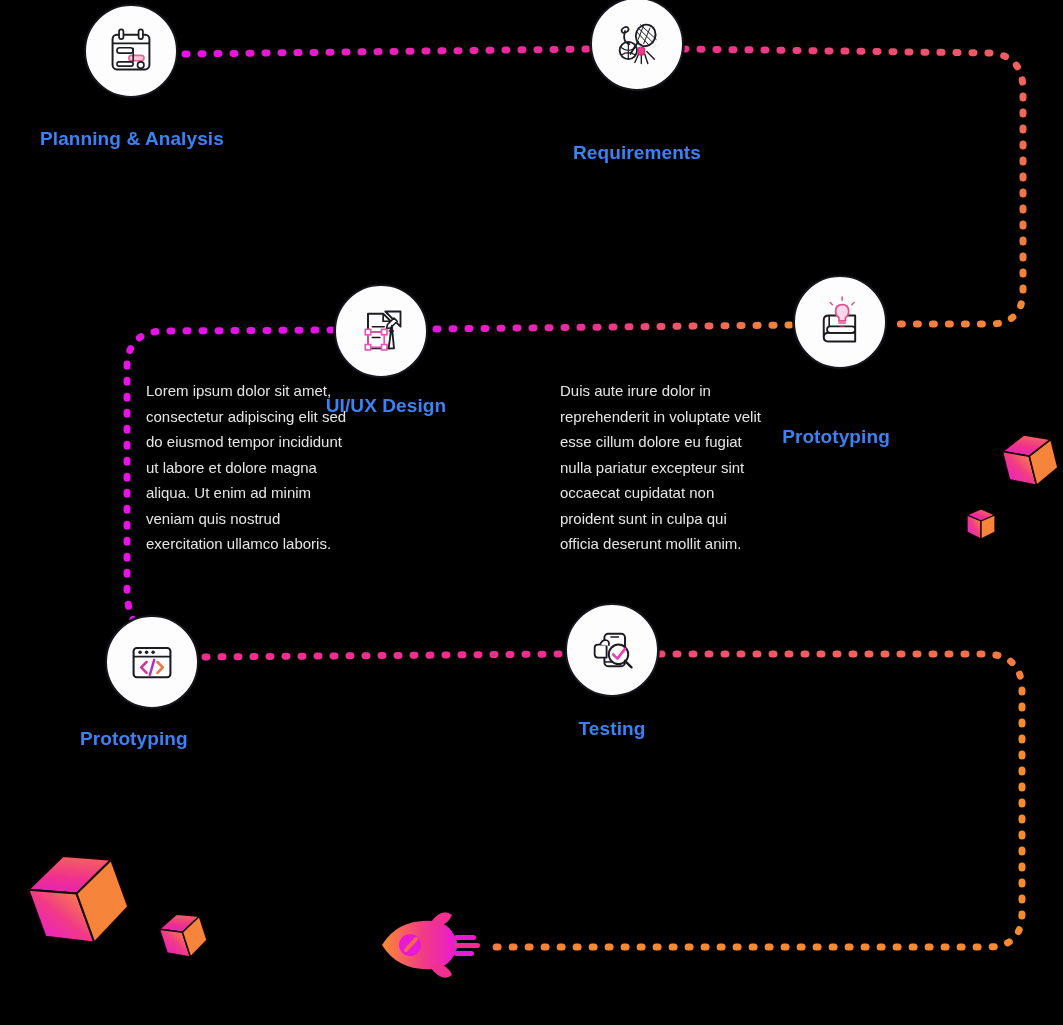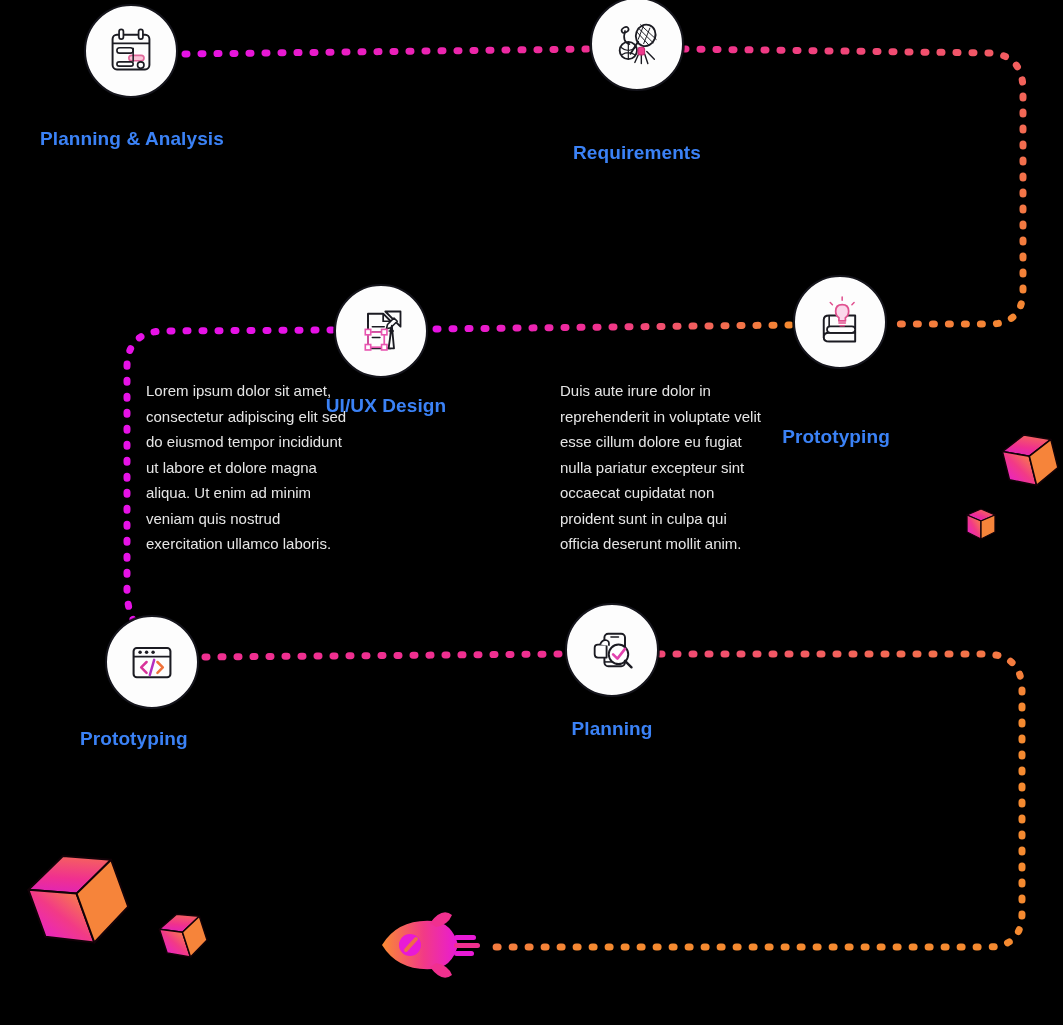--- a/index.html
+++ b/index.html
@@ -247,21 +247,21 @@
         <path d="M23 12 H30" stroke="#1b1b22" stroke-width="1.4" stroke-linecap="round"></path>
         <path d="M17 35 H36" stroke="#1b1b22" stroke-width="1.4"></path>
         <path d="M8 22 Q8 19 11 19 H19 V31 H11 Q8 31 8 28 Z" fill="#fff" stroke="#1b1b22" stroke-width="1.7" stroke-linejoin="round"></path>
         <path d="M13 19 Q15 14 19 15 Q22 16 21 20" fill="#fff" stroke="#1b1b22" stroke-width="1.6" stroke-linejoin="round"></path>
         <circle cx="30" cy="28" r="9" fill="#fff" stroke="#1b1b22" stroke-width="1.8"></circle>
         <path d="M36 34 L42 40" stroke="#1b1b22" stroke-width="2.2" stroke-linecap="round"></path>
         <path d="M25 28 L29 32 L36 23" fill="none" stroke="#e343ae" stroke-width="2.4" stroke-linecap="round" stroke-linejoin="round"></path>
       </svg>
     </span>
   </div>
-  <div class="node-label center" style="left:612px; top:718px;">Planning</div>
+  <div class="node-label center" style="left:612px; top:718px;">Testing</div>
 
   <svg class="deco" style="left:998px; top:428px; width:66px; height:70px;" viewBox="0 0 66 70">
     <g transform="rotate(-14 33 35)">
       <path d="M33 6 L58 17 L33 28 L8 17 Z" fill="url(#cubeGrad)" stroke="#120208" stroke-width="1.6" stroke-linejoin="round"></path>
       <path d="M8 17 L8 46 L33 58 L33 28 Z" fill="url(#cubeGrad2)" stroke="#120208" stroke-width="1.6" stroke-linejoin="round"></path>
       <path d="M58 17 L58 46 L33 58 L33 28 Z" fill="#f6843a" stroke="#120208" stroke-width="1.6" stroke-linejoin="round"></path>
     </g>
   </svg>
 
   <svg class="deco" style="left:962px; top:505px; width:38px; height:40px;" viewBox="0 0 38 40">

